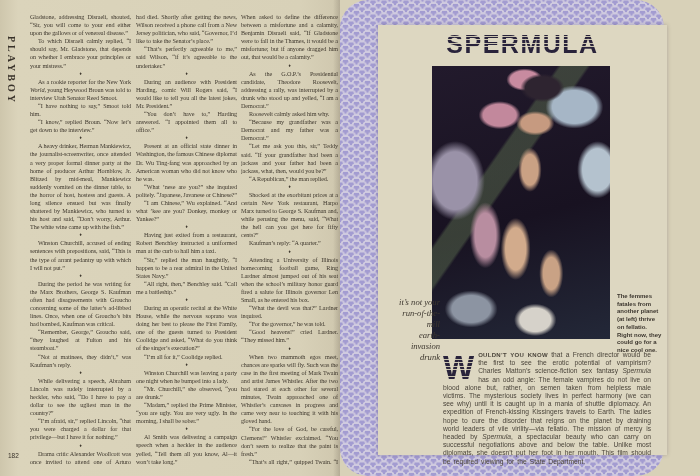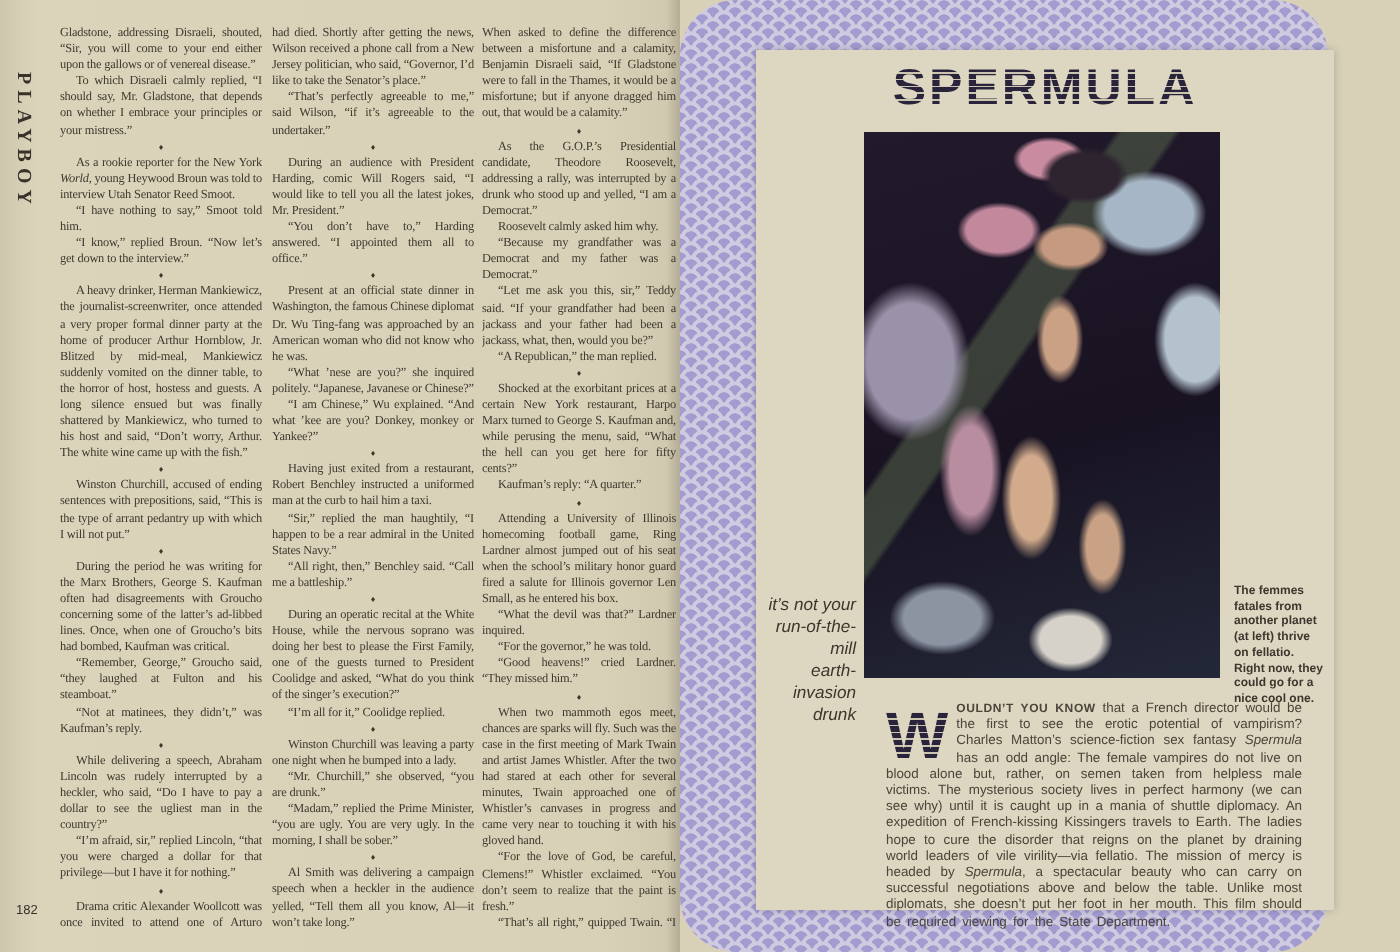--- a/index.html
+++ b/index.html
@@ -59,22 +59,22 @@
       radial-gradient(ellipse 18px 34px at 55% 38%, #caa184 0 45%, rgba(202,161,132,0) 65%),
       radial-gradient(ellipse 24px 50px at 47% 67%, #d2ab8c 0 42%, rgba(210,171,140,0) 62%),
       radial-gradient(ellipse 20px 40px at 67% 76%, #c9a285 0 40%, rgba(201,162,133,0) 60%),
       radial-gradient(ellipse 26px 55px at 30% 62%, #b88da0 0 40%, rgba(184,141,160,0) 60%),
       radial-gradient(ellipse 45px 60px at 13% 42%, #9a92a8 0 48%, rgba(154,146,168,0) 66%),
       radial-gradient(ellipse 40px 28px at 22% 89%, #8c94a2 0 48%, rgba(140,148,162,0) 66%),
       radial-gradient(ellipse 34px 26px at 58% 93%, #d6d2ca 0 45%, rgba(214,210,202,0) 62%),
       linear-gradient(125deg, rgba(0,0,0,0) 34%, rgba(84,100,74,.55) 35% 42%, rgba(0,0,0,0) 43%),
       linear-gradient(165deg,#221a2c 0%,#181221 55%,#232838 100%);}
 
-  .caption-left{position:absolute;left:0;top:272px;width:50px;text-align:right;
-    font-family:Liberation Sans, sans-serif;font-style:italic;
+  .caption-left{position:absolute;left:12px;top:272px;width:50px;text-align:right;
+    font-family:Liberation Serif, serif;font-style:italic;
     font-size:8.6px;line-height:11px;color:#3c362e;}
   .caption-right{position:absolute;left:239px;top:268px;width:46px;
     font-family:"Liberation Sans",sans-serif;font-weight:bold;
     font-size:6px;line-height:7.7px;color:#3c362e;}
 
   .body-text{position:absolute;left:65px;top:326px;width:208px;
     font-family:"Liberation Sans",sans-serif;font-size:6.7px;line-height:8.2px;
     text-align:justify;word-spacing:1.2px;color:#4a443a;}
   .dropcap{float:left;font-family:"Liberation Sans",sans-serif;font-weight:800;
     font-size:33px;line-height:30px;margin:2px 4px 0 0;}

